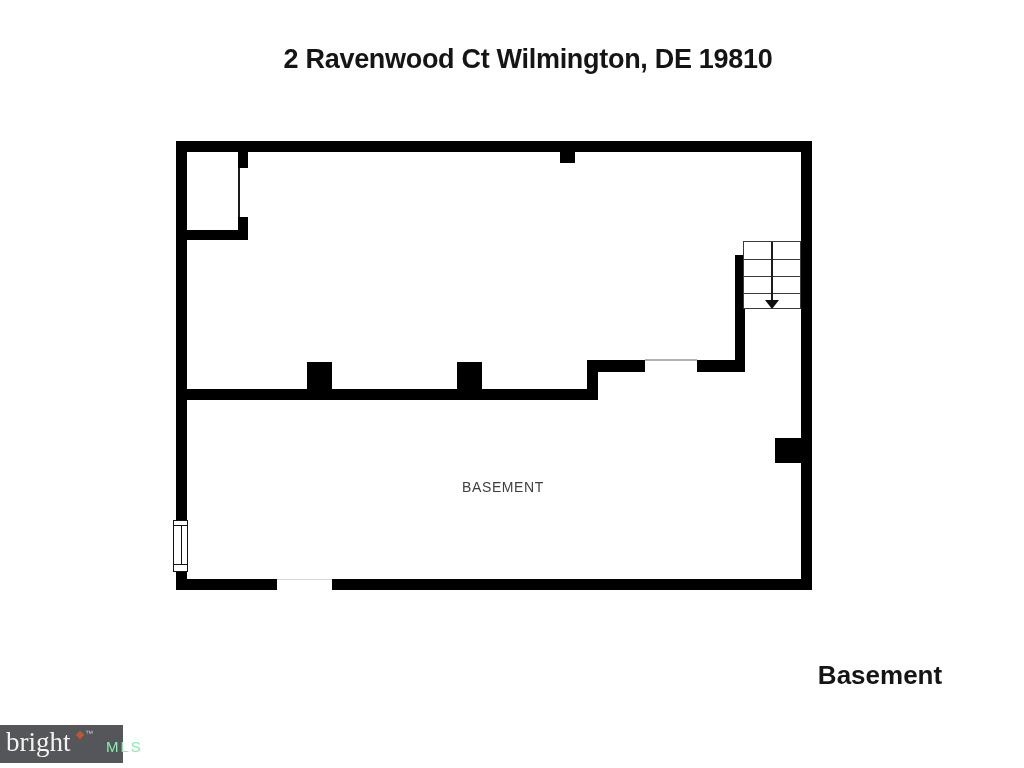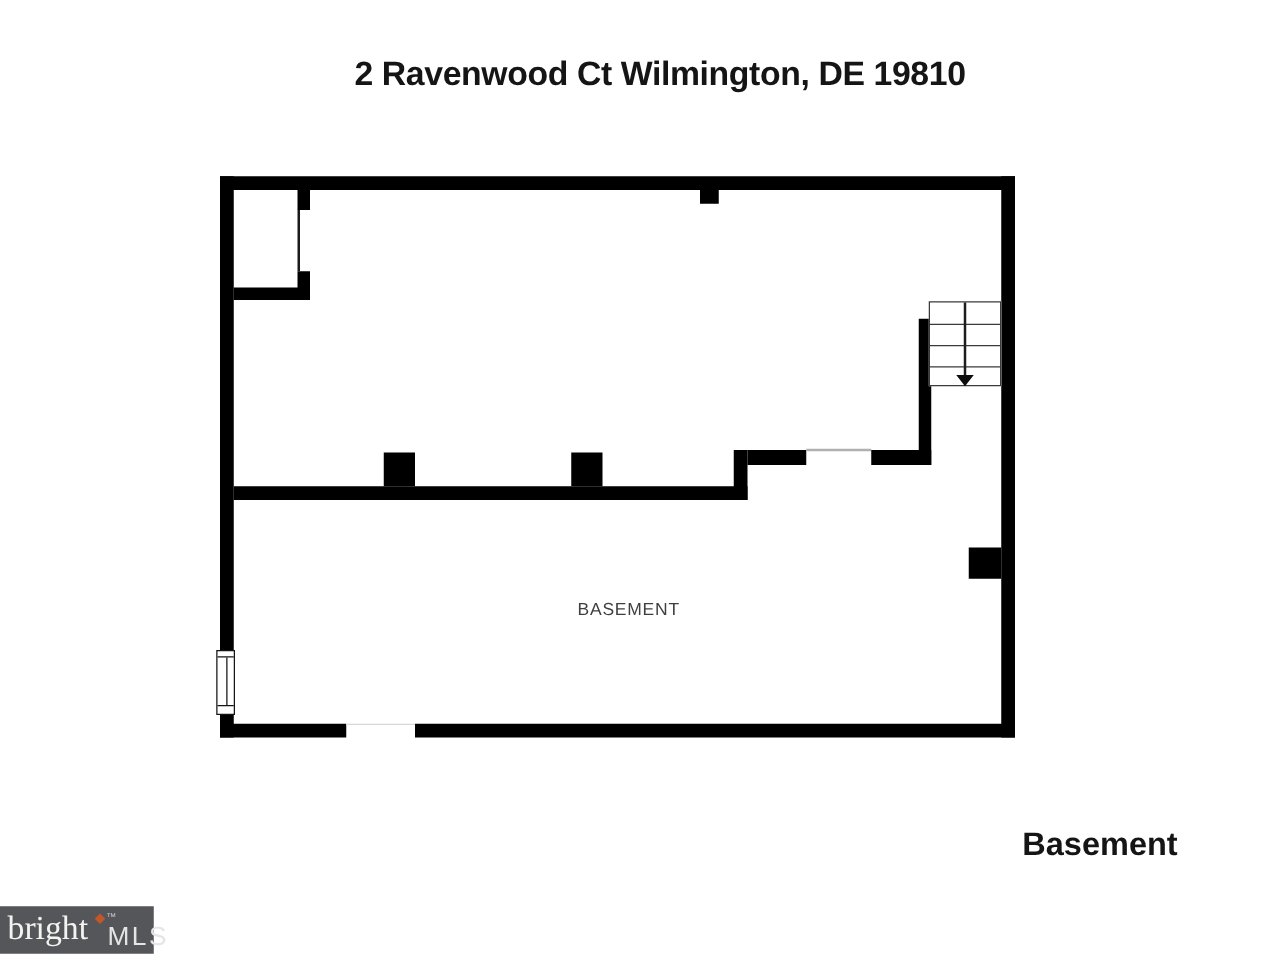--- a/index.html
+++ b/index.html
@@ -38,22 +38,22 @@
   .floor-label{position:absolute;left:760px;top:660px;width:240px;text-align:center;
                font-size:26px;font-weight:700;color:#151515;}
 
   
   .logo{position:absolute;left:0;top:725px;width:123px;height:38px;background:#55565a;}
   .logo .brand{position:absolute;left:6px;top:-2px;font-family:"Liberation Serif",serif;
                font-size:27px;color:#f4f3f1;line-height:38px;}
   .logo .dot{position:absolute;left:77px;top:7px;width:6px;height:6px;background:#c2572a;
              transform:rotate(45deg);}
   .logo .tm{position:absolute;left:85px;top:4px;font-size:8px;color:#c9c9cc;}
-  .logo .suffix{position:absolute;left:86px;top:13px;font-size:21px;letter-spacing:2px;
-                color:#e5e5e5;}
+  .logo .suffix{position:absolute;left:106px;top:13px;font-size:15px;letter-spacing:2px;
+                color:#86efac;}
 </style>
 </head>
 <body>
 
 <div id="page">
 
   <div class="title">2 Ravenwood Ct Wilmington, DE 19810</div>
 
   <div id="plan">
 

